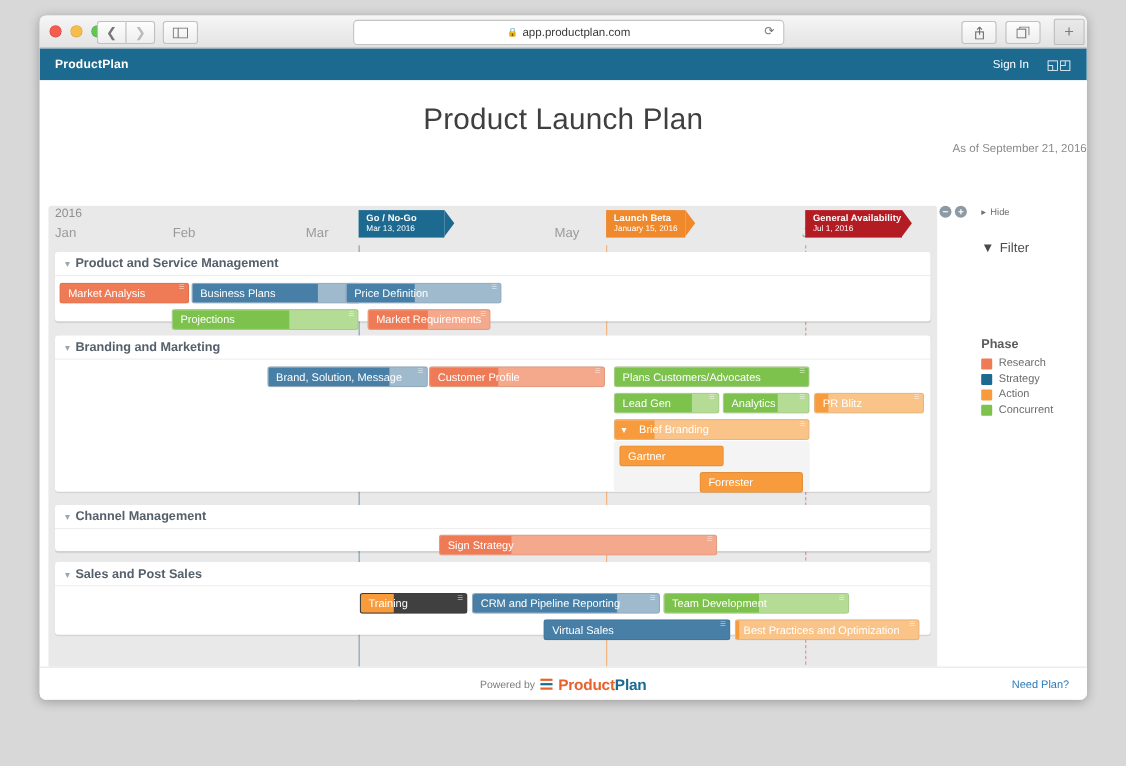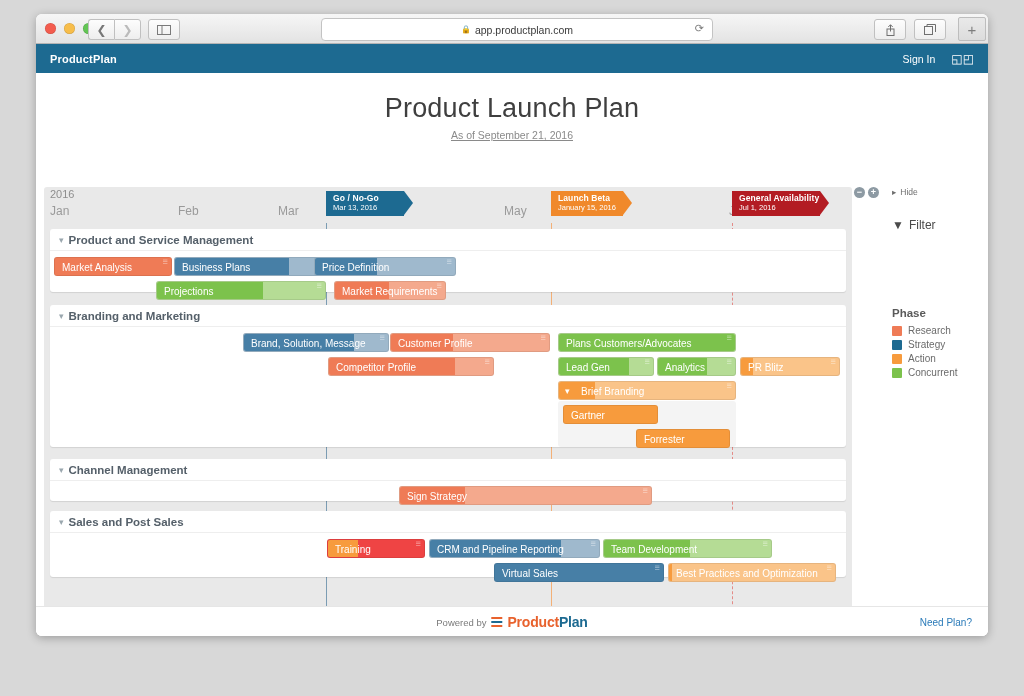--- a/index.html
+++ b/index.html
@@ -46,21 +46,21 @@
           padding:0 14px;color:#fff;}
   .brand{font-size:11px;font-weight:bold;letter-spacing:.2px;}
   .hdr-right{margin-left:auto;display:flex;gap:16px;}
   .signin{font-size:10.5px;}
   .expand{font-size:12px;line-height:1;}
 
   
   .page{position:relative;height:564px;background:#fff;}
   .ptitle{text-align:center;font-size:27px;color:#3f3f3f;font-weight:normal;
           padding-top:20px;letter-spacing:.2px;}
-  .psub{text-align:center;font-size:10.5px;color:#8a8a8a;margin-top:5px;text-decoration:underline;}
+  .psub{text-align:right;font-size:10.5px;color:#8a8a8a;margin-top:5px;}
 
   
   .board{position:absolute;left:8px;top:114px;width:808px;height:462px;background:#e9e9e9;
          border-radius:3px;}
   .tl-hdr{position:relative;height:36px;}
   .yr{position:absolute;left:6px;top:1px;font-size:11px;color:#8e8e8e;}
   .mon{position:absolute;top:17px;font-size:12px;color:#9a9a9a;}
 
   .mstone{position:absolute;top:4px;height:25px;color:#fff;padding:3px 8px 0 7px;
           box-sizing:border-box;line-height:1.05;}
@@ -176,21 +176,21 @@
 
     <div class="zoomctl">
       <div class="zc">−</div>
       <div class="zc">+</div>
     </div>
 
     <div class="board" id="board">
       <div class="tl-hdr" id="tlhdr">
         <div class="yr">2016</div>
       <div class="mon" style="left: 6px;">Jan</div>
-          <div class="mon" style="left: 134px;">Feb</div>
+          <div class="mon" style="left: 113px;">Feb</div>
           <div class="mon" style="left: 234px;">Mar</div>
           <div class="mon" style="left: 460px;">May</div>
           <div class="mon" style="left: 685px;">Jun</div>
           <div class="mstone" style="left: 282px; width: 78px; background: rgb(29, 106, 145);">
             <div class="ms-t">Go / No-Go</div>
             <div class="ms-d">Mar 13, 2016</div>
             <span style="position: absolute; right: -9px; top: 0px; width: 0px; height: 0px; border-top: 12.5px solid transparent; border-bottom: 12.5px solid transparent; border-left: 9px solid rgb(29, 106, 145);"></span>
           </div>
           <div class="mstone" style="left: 507px; width: 72px; background: rgb(240, 137, 43);">
             <div class="ms-t">Launch Beta</div>
@@ -254,25 +254,20 @@
             <div class="bar" style="left: 340px; width: 160px; top: 6px; background: rgb(244, 169, 141);">
               <div class="fill" style="width: 62px; background: rgb(239, 123, 86);"></div>
               <span class="lbl">Customer Profile</span>
               <span class="hand">☰</span>
             </div>
             <div class="bar" style="left: 508px; width: 178px; top: 6px; background: rgb(181, 220, 149);">
               <div class="fill" style="width: 178px; background: rgb(124, 194, 76);"></div>
               <span class="lbl">Plans Customers/Advocates</span>
               <span class="hand">☰</span>
             </div>
-            <div class="bar" style="left: 278px; width: 166px; top: 30px; background: rgb(244, 169, 141);">
-              <div class="fill" style="width: 126px; background: rgb(239, 123, 86);"></div>
-              <span class="lbl">Competitor Profile</span>
-              <span class="hand">☰</span>
-            </div>
             <div class="bar" style="left: 508px; width: 96px; top: 30px; background: rgb(181, 220, 149);">
               <div class="fill" style="width: 70px; background: rgb(124, 194, 76);"></div>
               <span class="lbl">Lead Gen</span>
               <span class="hand">☰</span>
             </div>
             <div class="bar" style="left: 607px; width: 79px; top: 30px; background: rgb(181, 220, 149);">
               <div class="fill" style="width: 49px; background: rgb(124, 194, 76);"></div>
               <span class="lbl">Analytics</span>
               <span class="hand">☰</span>
             </div>
@@ -309,21 +304,21 @@
               <span class="hand">☰</span>
             </div>
           </div>
         </div>
         <div class="lane" style="top: 324px; height: 66px;">
           <div class="lane-hd">
             <span class="chev">▾</span>
             <span class="lane-nm">Sales and Post Sales</span>
           </div>
           <div class="lane-body" style="height: 45px;">
-            <div class="bar" style="left: 277px; width: 98px; top: 6px; background: #ef4444;">
+            <div class="bar" style="left: 277px; width: 98px; top: 6px; background: #404040;">
               <div class="fill" style="width: 30px; background: rgb(247, 155, 61);"></div>
               <span class="lbl">Training</span>
               <span class="hand">☰</span>
             </div>
             <div class="bar" style="left: 379px; width: 171px; top: 6px; background: rgb(159, 185, 205);">
               <div class="fill" style="width: 131px; background: rgb(71, 127, 166);"></div>
               <span class="lbl">CRM and Pipeline Reporting</span>
               <span class="hand">☰</span>
             </div>
             <div class="bar" style="left: 553px; width: 169px; top: 6px; background: rgb(181, 220, 149);">

